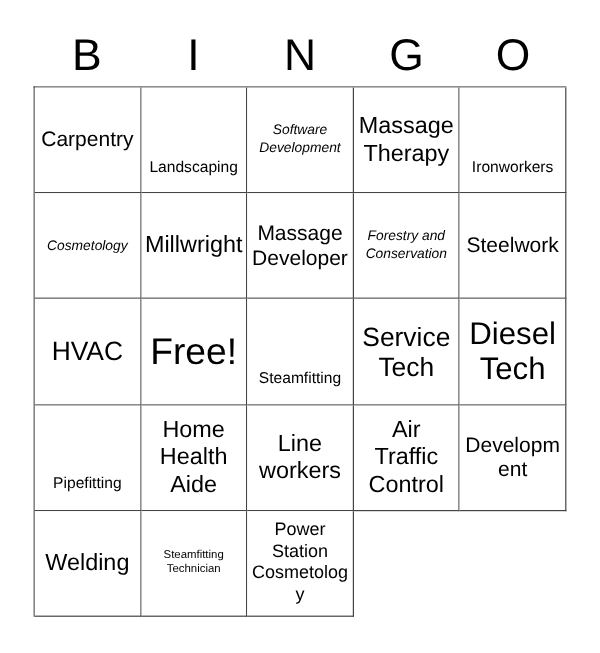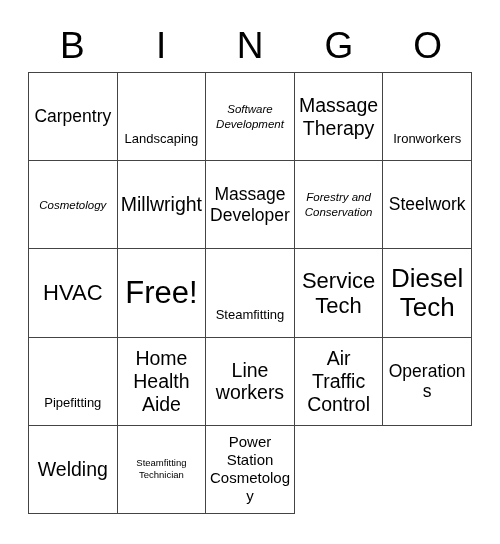--- a/index.html
+++ b/index.html
@@ -155,21 +155,21 @@
       <div class="cell fs-xl">
         <span class="cell-text">Home Health Aide</span>
       </div>
       <div class="cell fs-xl">
         <span class="cell-text">Line workers</span>
       </div>
       <div class="cell fs-xl">
         <span class="cell-text">Air Traffic Control</span>
       </div>
       <div class="cell fs-l">
-        <span class="cell-text">Operations</span>
+        <span class="cell-text">Development</span>
       </div>
       <div class="cell fs-xl">
         <span class="cell-text">Welding</span>
       </div>
       <div class="cell fs-xxs">
         <span class="cell-text">Steamfitting Technician</span>
       </div>
       <div class="cell fs-m">
         <span class="cell-text">Power Station Cosmetology</span>
       </div>

